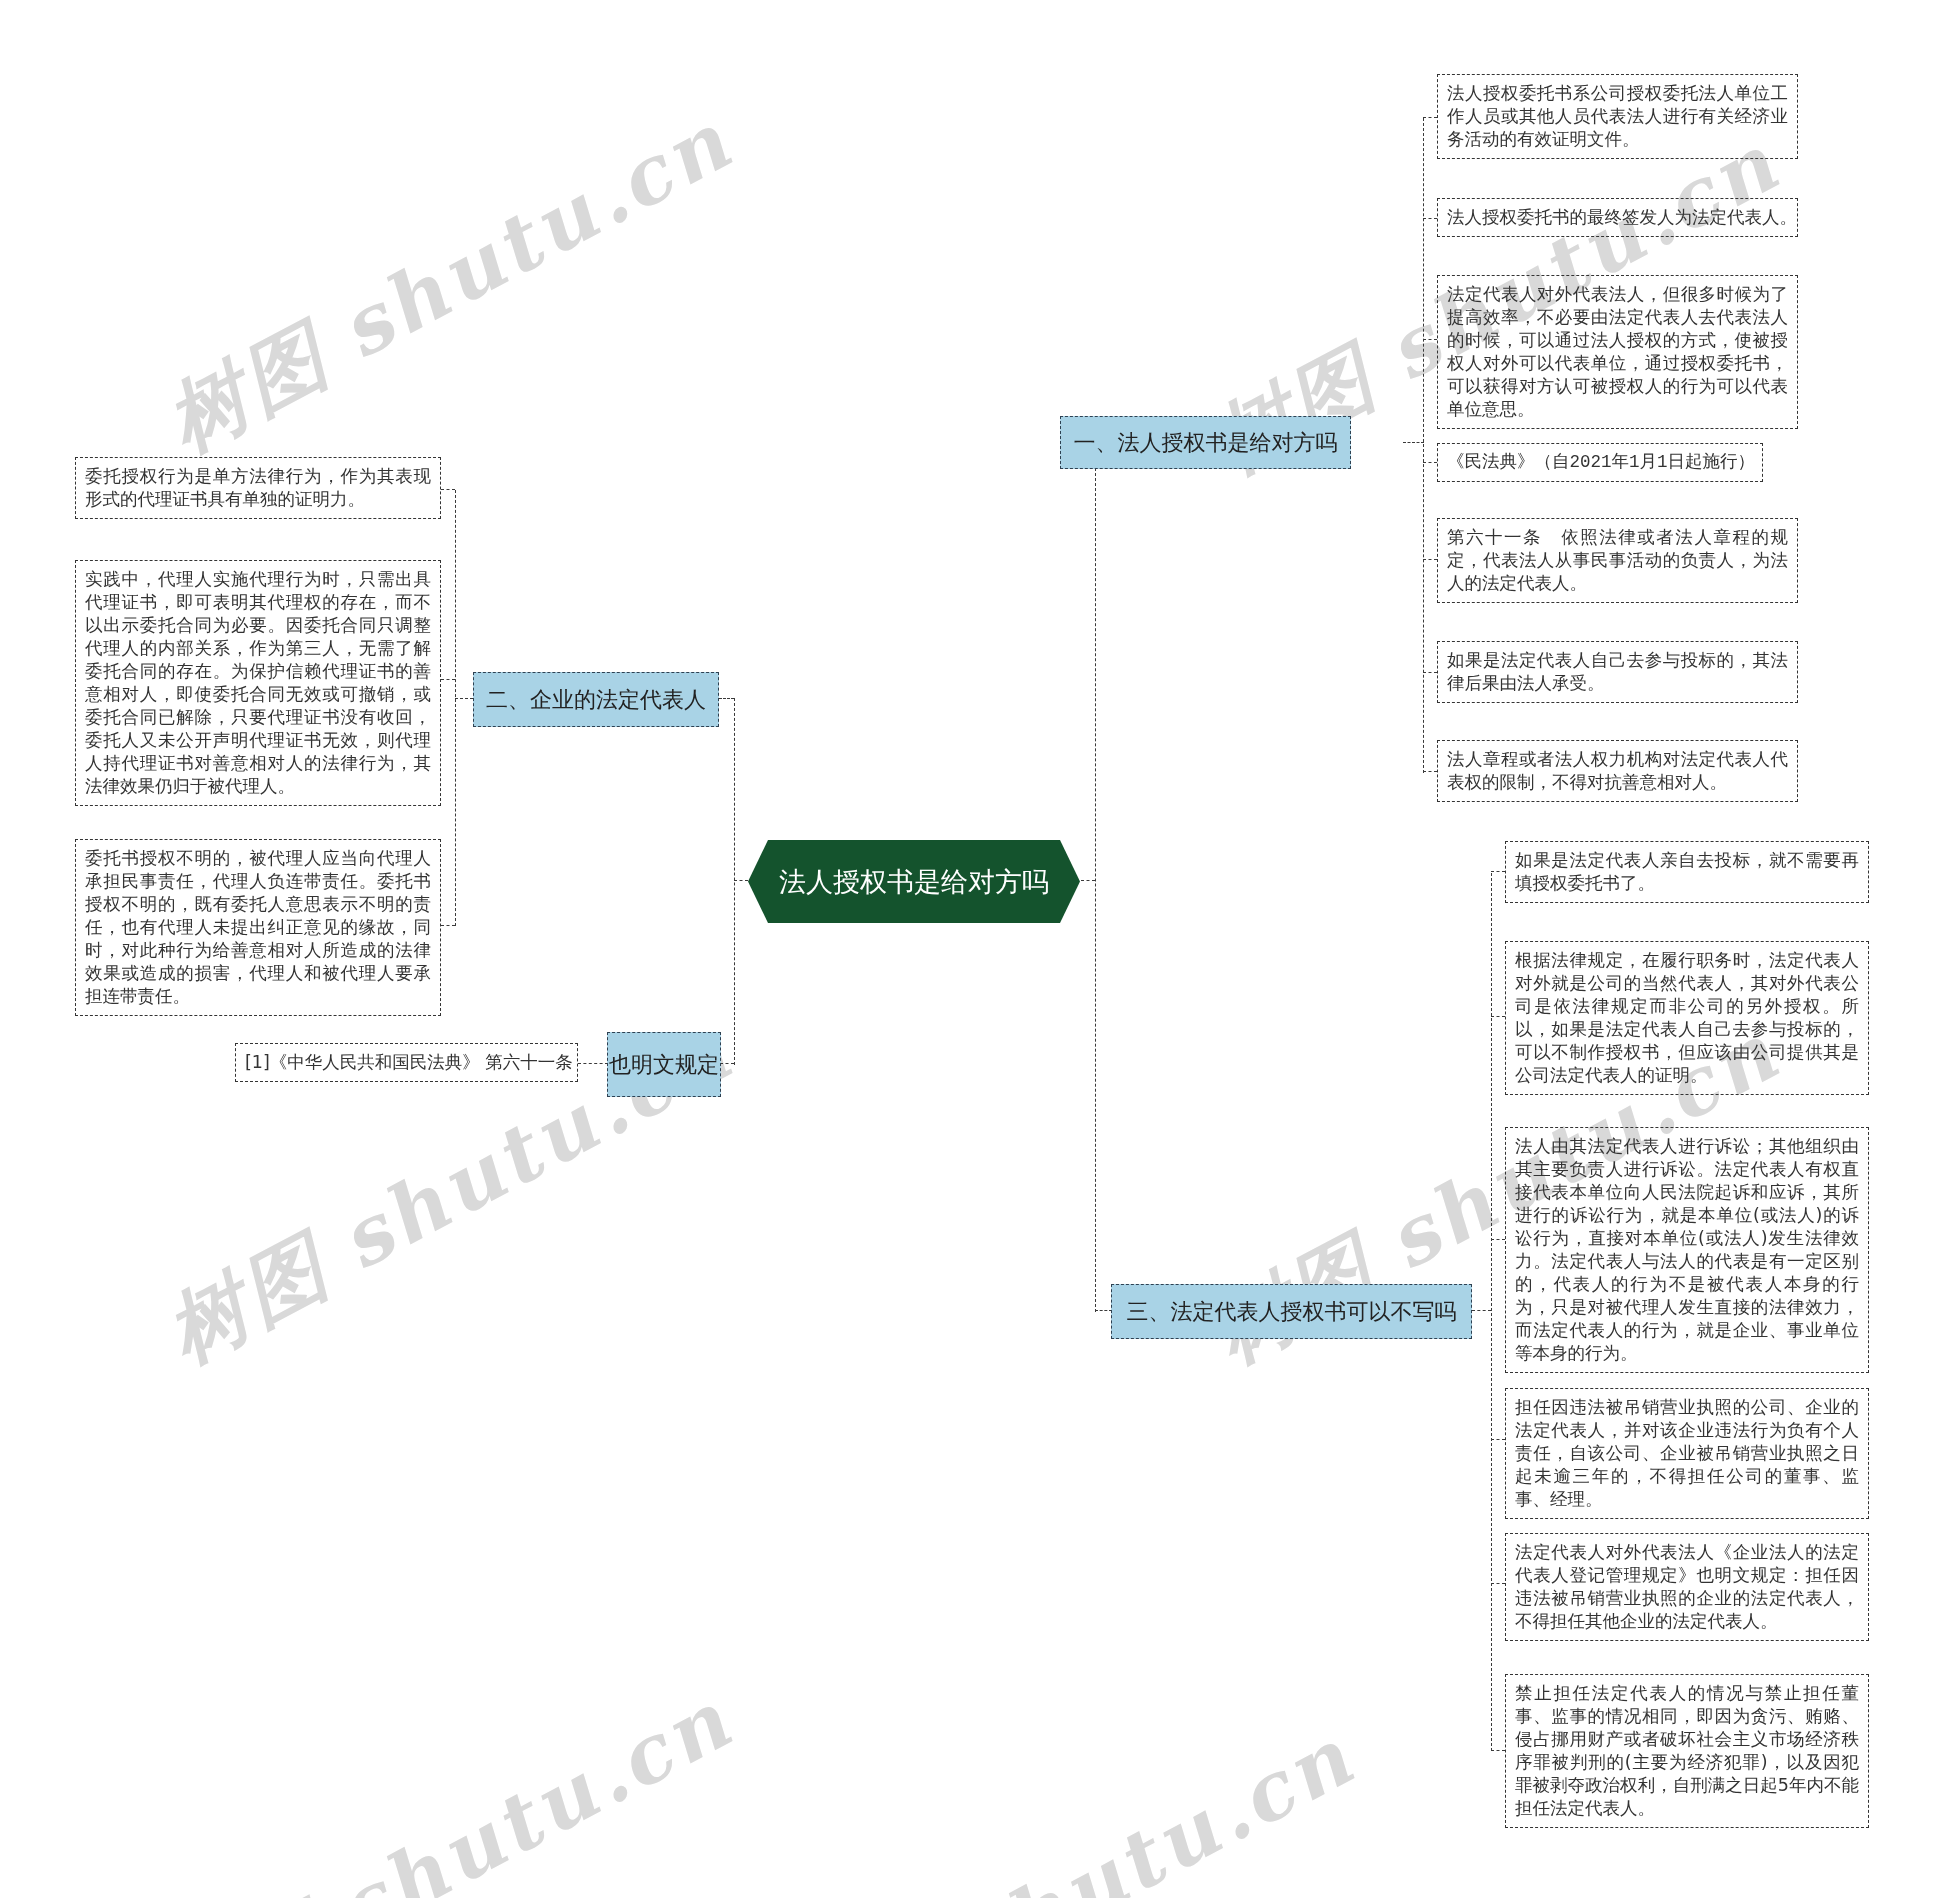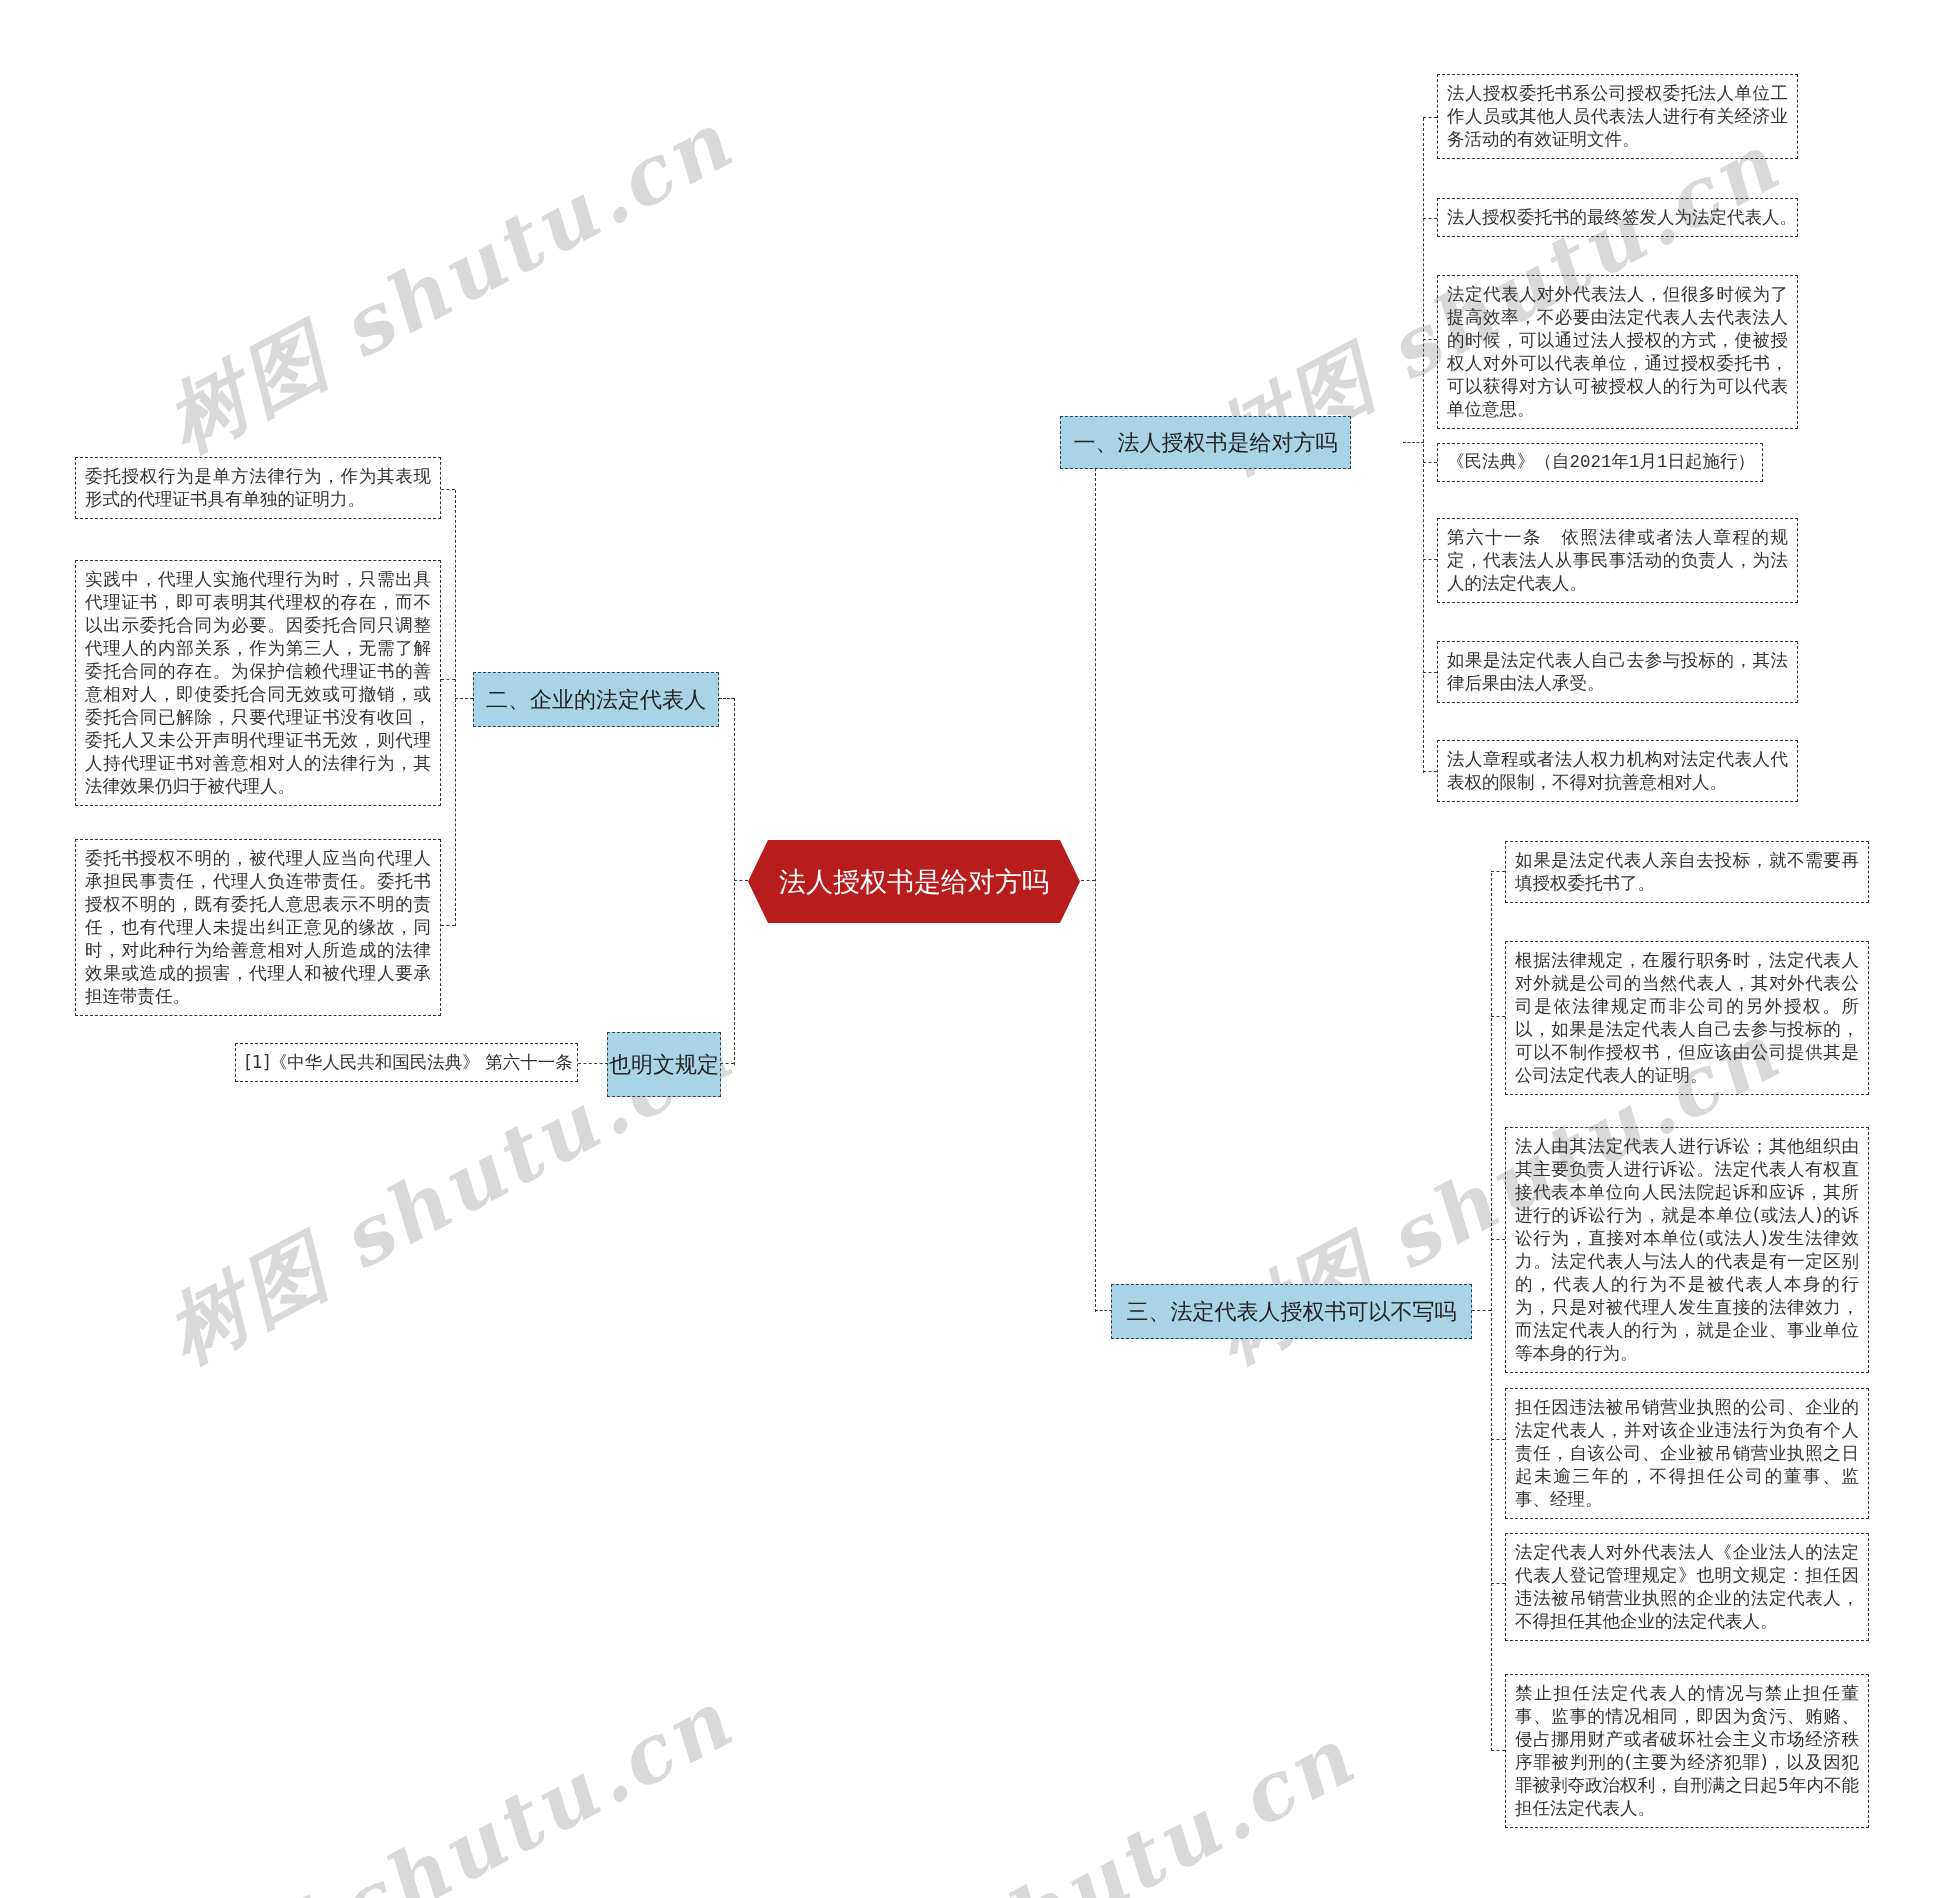--- a/index.html
+++ b/index.html
@@ -40,21 +40,21 @@
     color:#222222;
     font-size:22px;
     display:flex;align-items:center;justify-content:center;
     box-sizing:border-box;
     white-space:nowrap;
     cursor:pointer;
   }
   .cnode{
     position:absolute;z-index:3;
     left:748px;top:840px;width:332px;height:83px;
-    background:#b91c1c;
+    background:#14532d;
     color:#ffffff;
     font-size:27px;
     display:flex;align-items:center;justify-content:center;
     clip-path:polygon(20px 0%, calc(100% - 20px) 0%, 100% 50%, calc(100% - 20px) 100%, 20px 100%, 0% 50%);
     white-space:nowrap;
     cursor:pointer;
   }
 </style>
 </head>
 <body>

